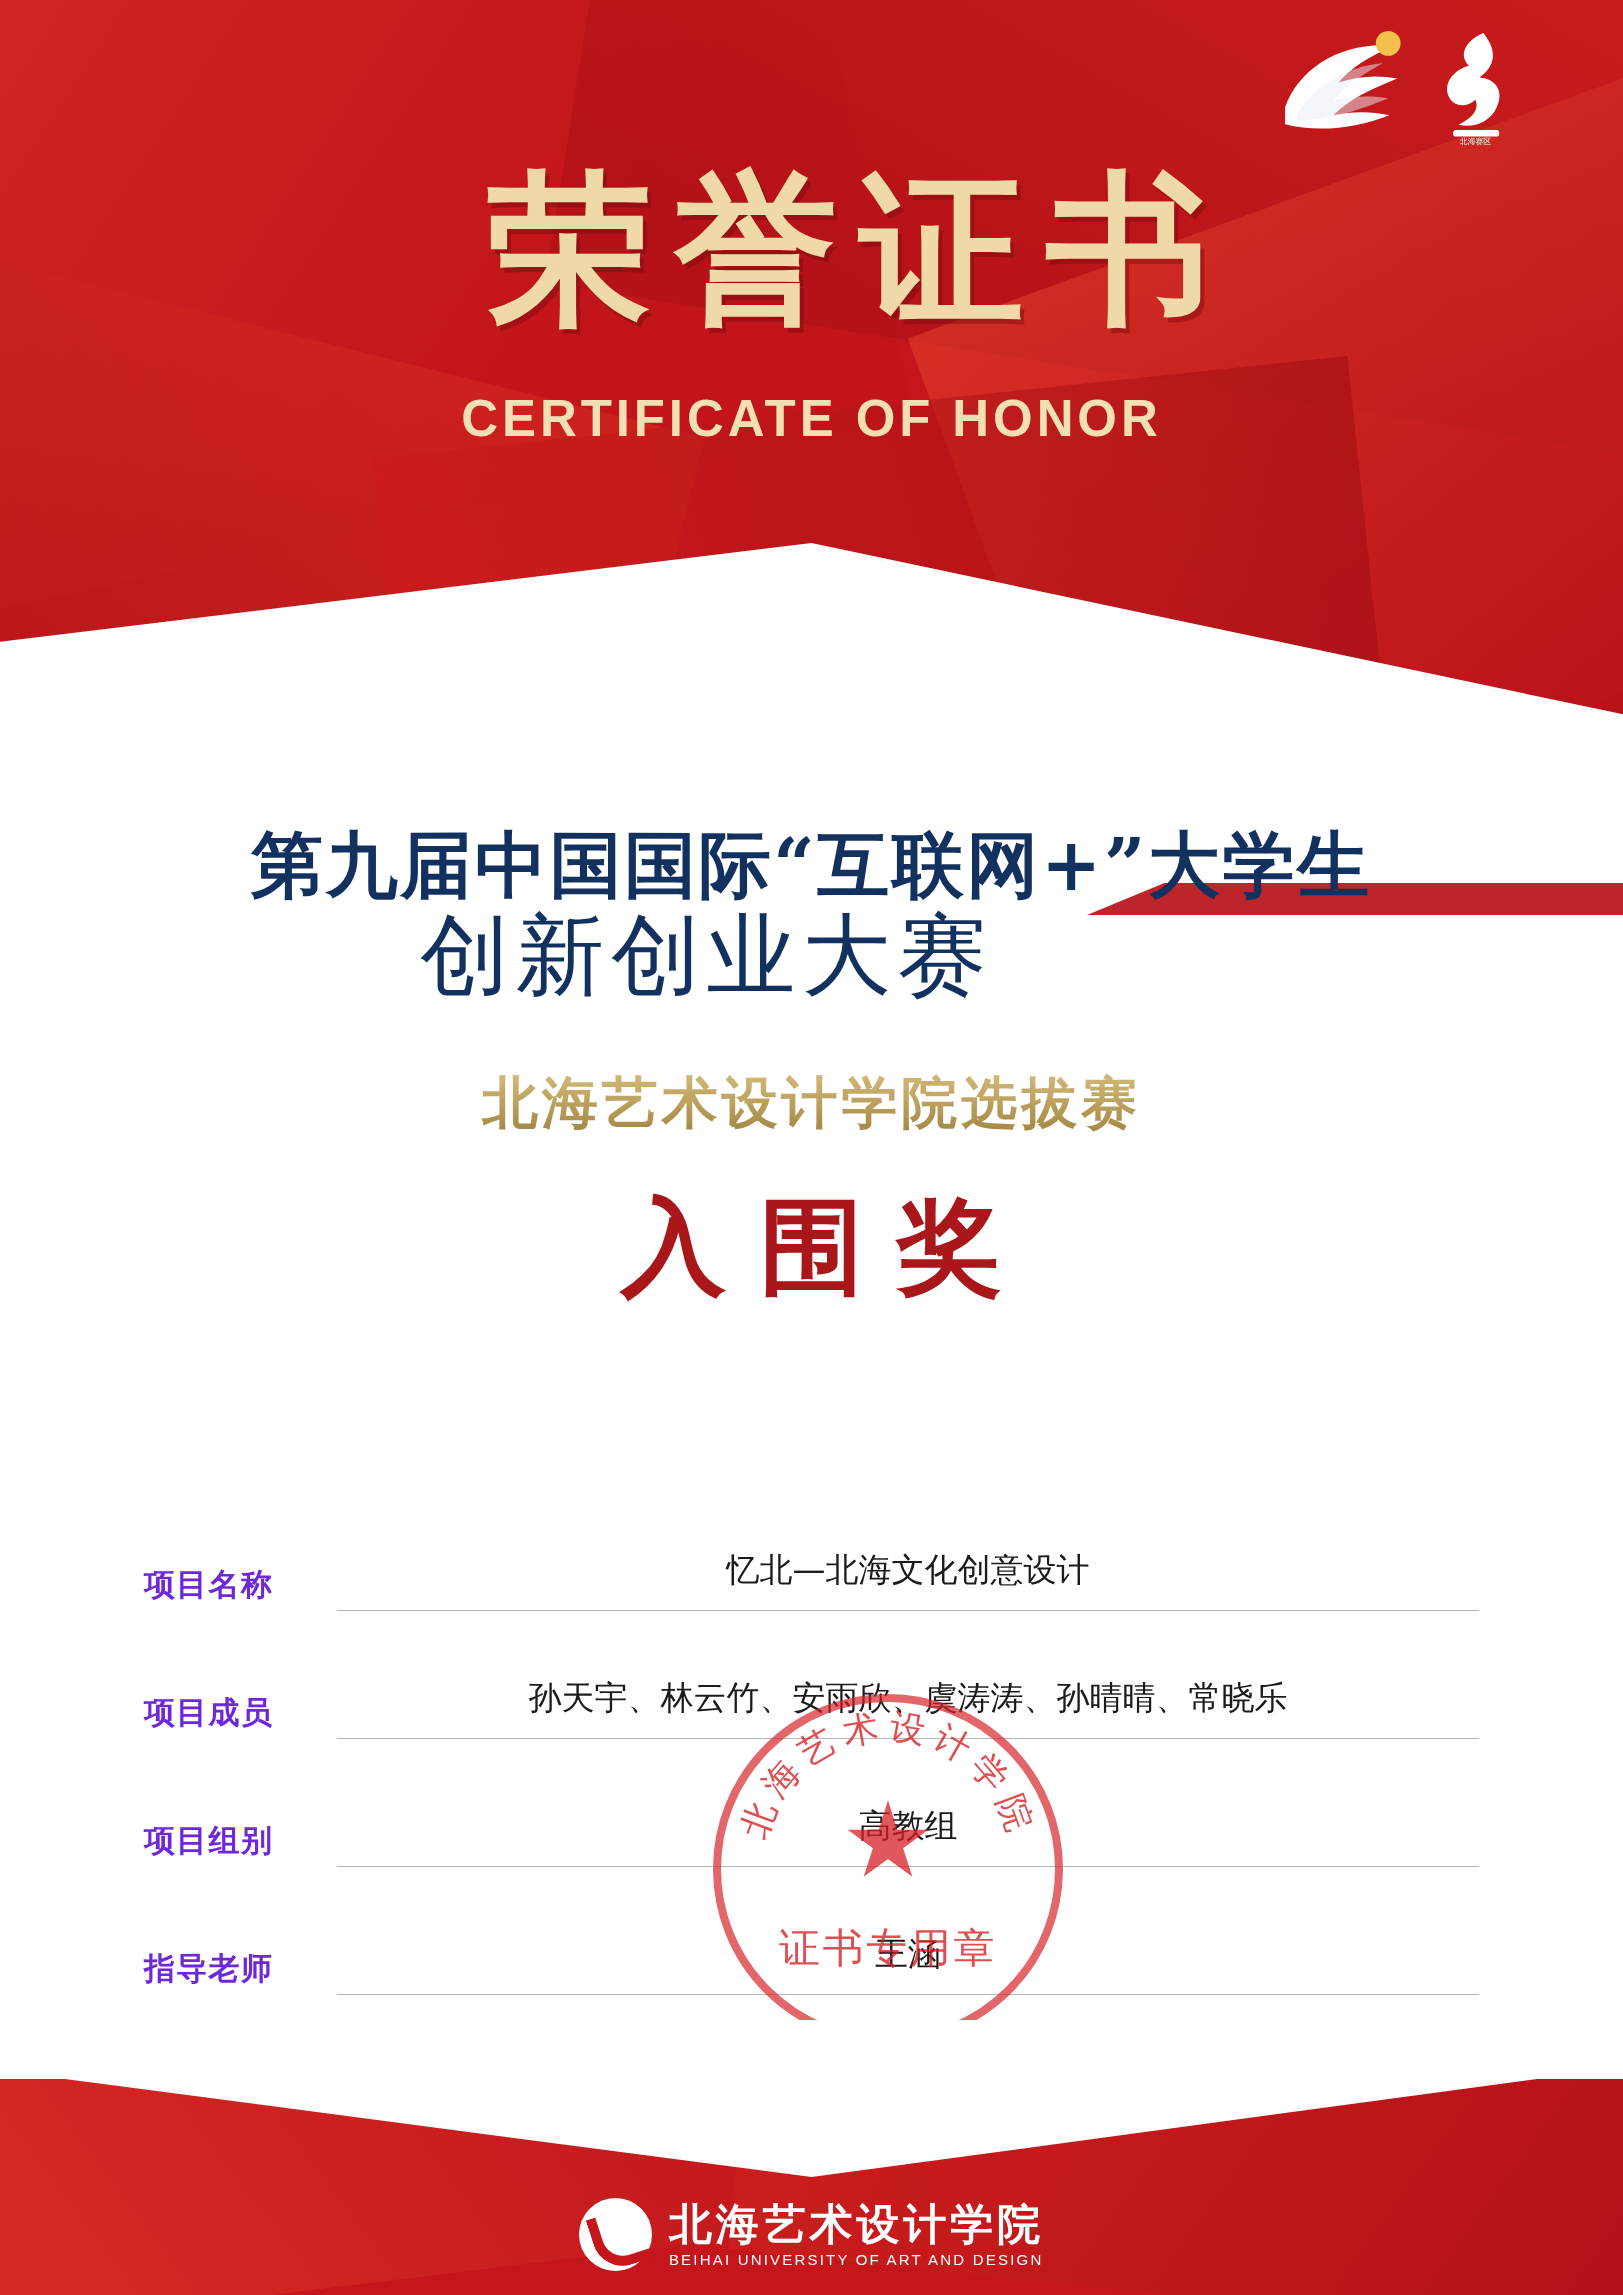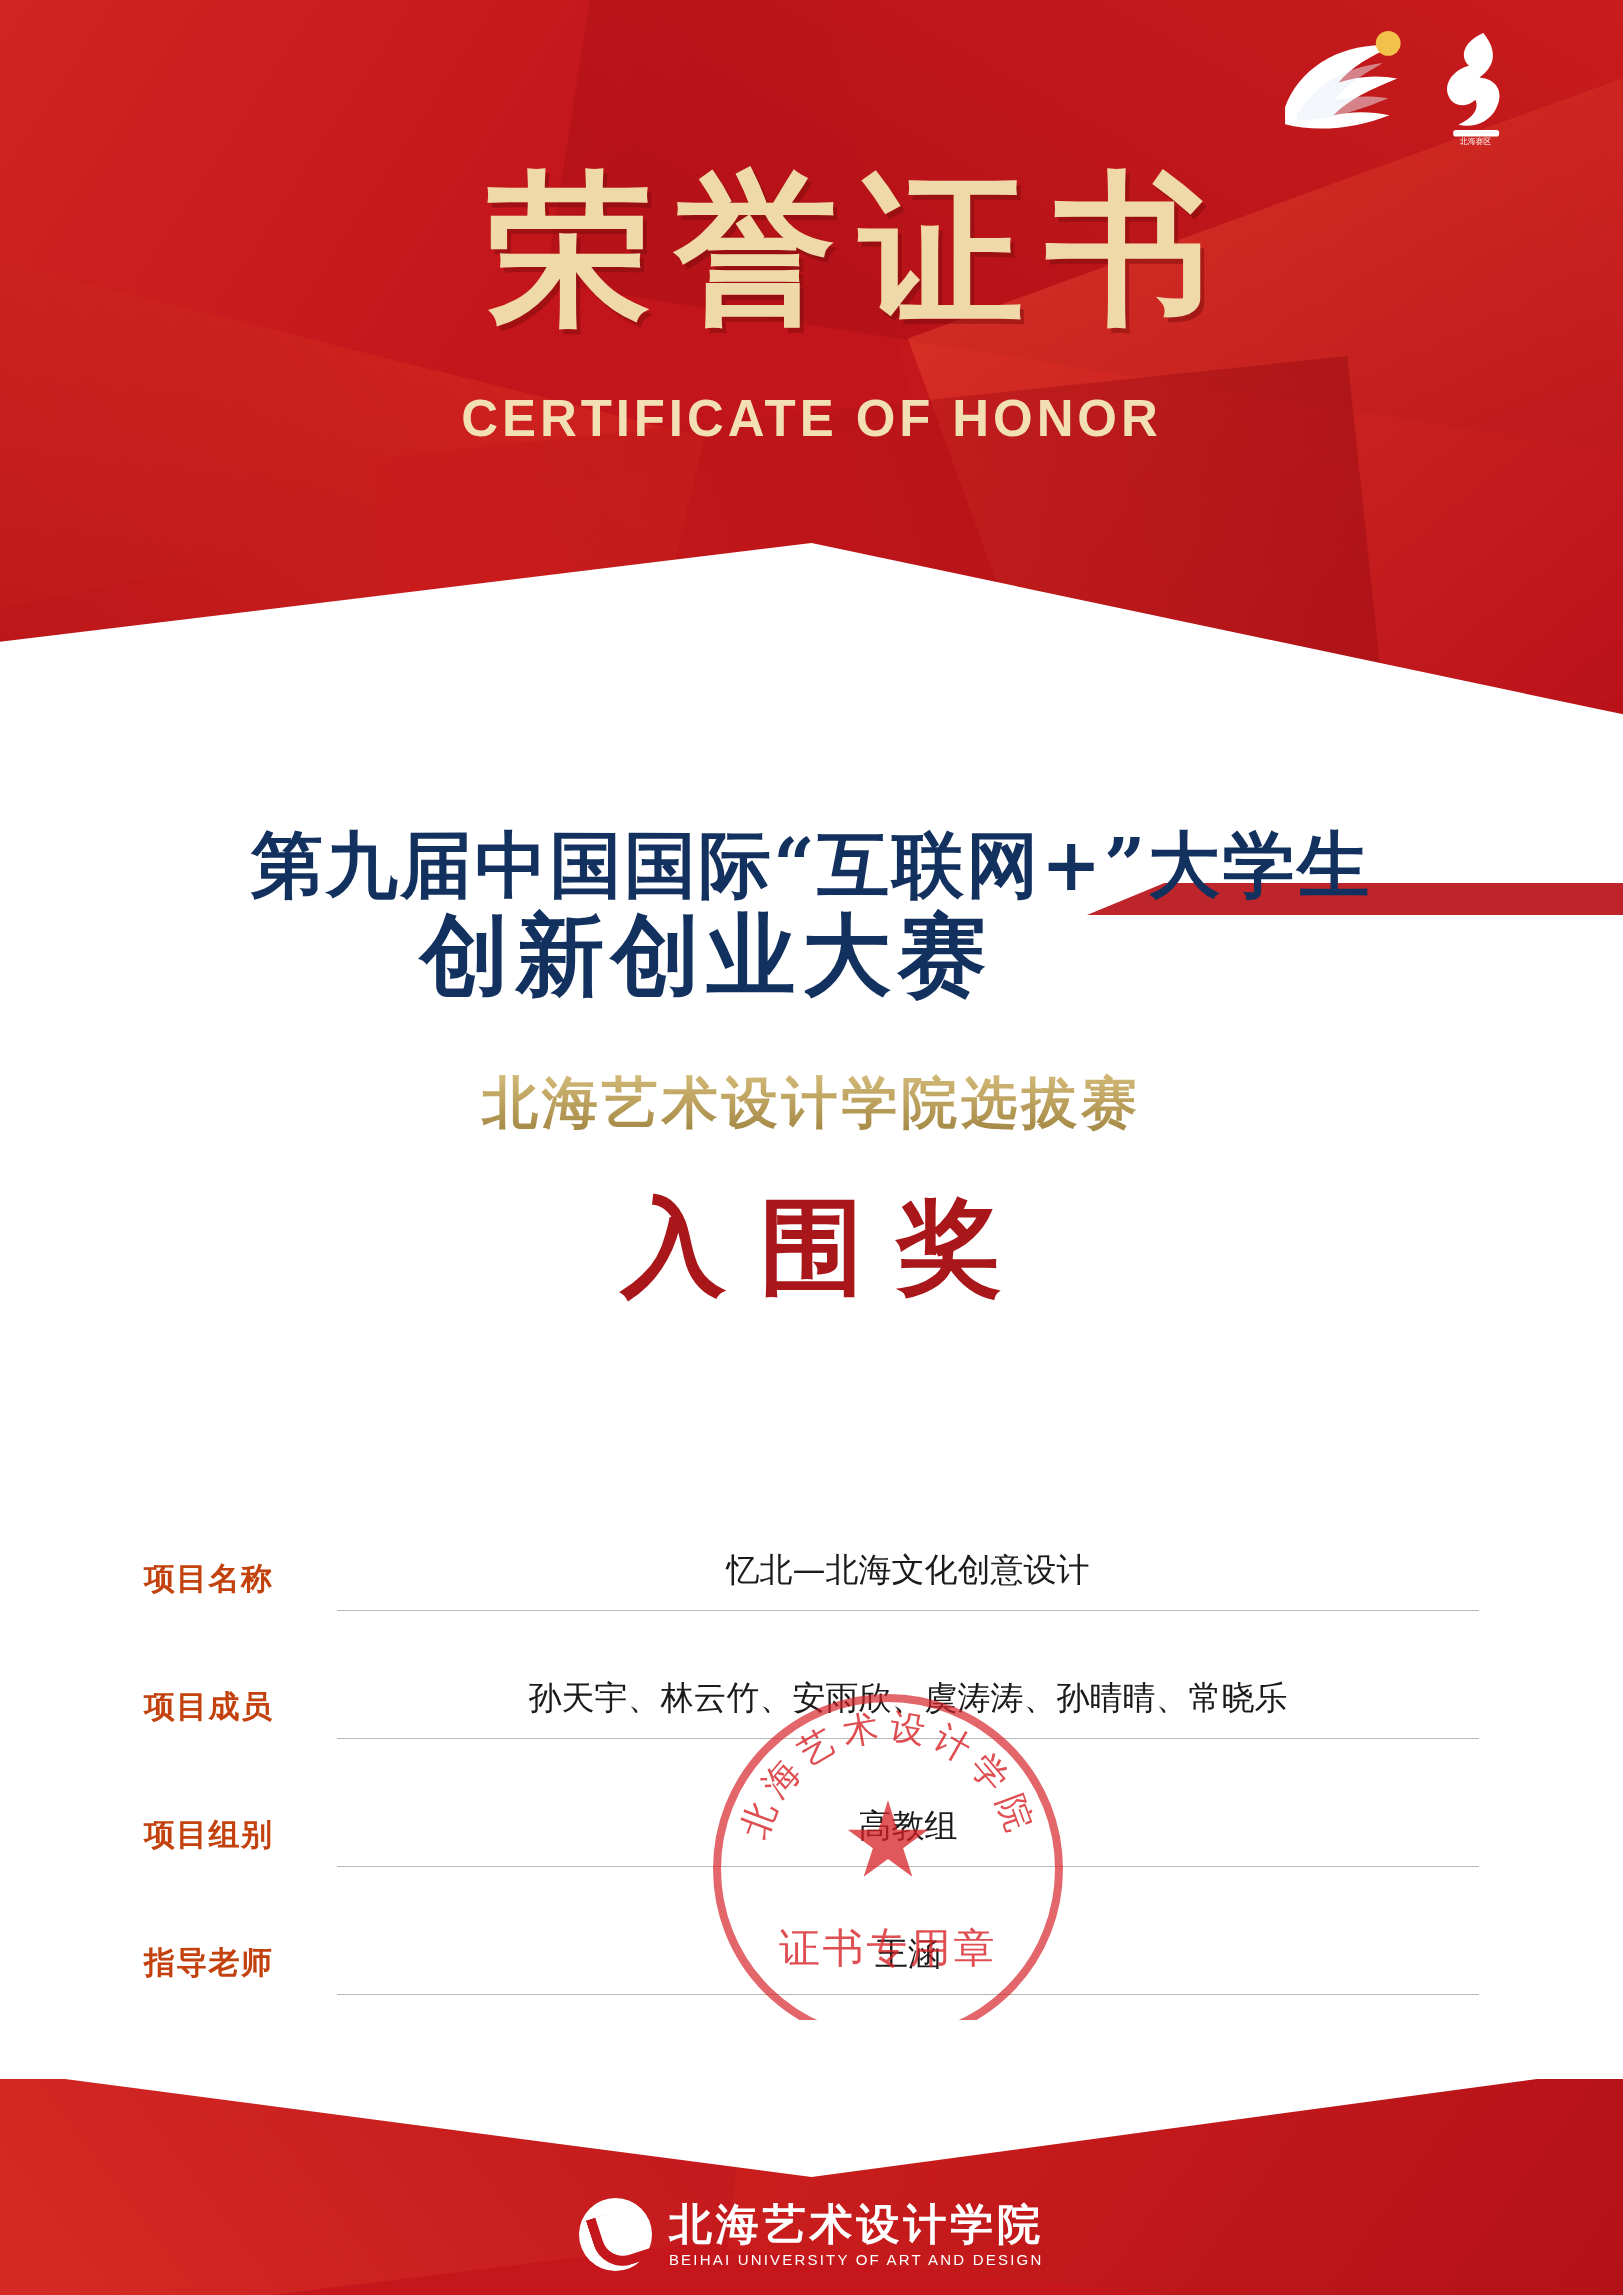--- a/index.html
+++ b/index.html
@@ -144,21 +144,21 @@
     font-size: 72px;
     letter-spacing: 2.6px;
     color: #13315e;
   }
   .comp-line2 {
     position: absolute;
     left: 0; top: 896px;
     width: 1413px;
     text-align: center;
     font-family: "DejaVu Sans", sans-serif;
-    font-weight: bold;
+    font-weight: normal;
     font-size: 89px;
     letter-spacing: 6.5px;
     color: #13315e;
   }
   .comp-line3 {
     position: absolute;
     left: 0; top: 1066px;
     width: 1623px;
     text-align: center;
     font-family: "DejaVu Serif", serif;
@@ -189,26 +189,26 @@
     left: 144px; top: 1524px;
     width: 1335px;
   }
   .field-row {
     position: relative;
     height: 128px;
   }
   .field-label {
     position: absolute;
     left: 0;
-    top: 34px;
+    top: 40px;
     font-family: "DejaVu Sans", sans-serif;
     font-weight: bold;
     font-size: 31px;
     letter-spacing: 1.3px;
-    color: #c2410c;
+    color: #6d28d9;
   }
   .field-line {
     position: absolute;
     left: 193px;
     right: 0;
     top: 86px;
     height: 1.3px;
     background: #b9b9b9;
   }
   .field-value {

